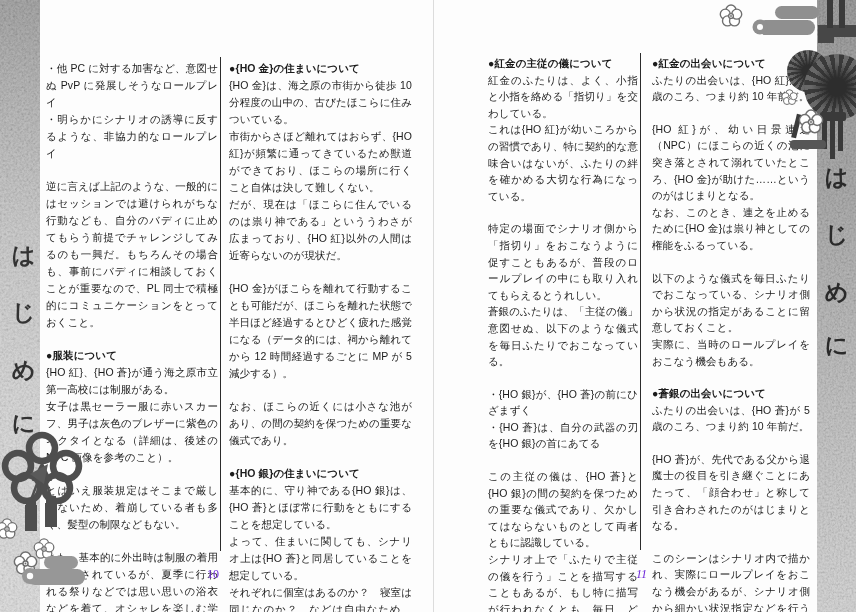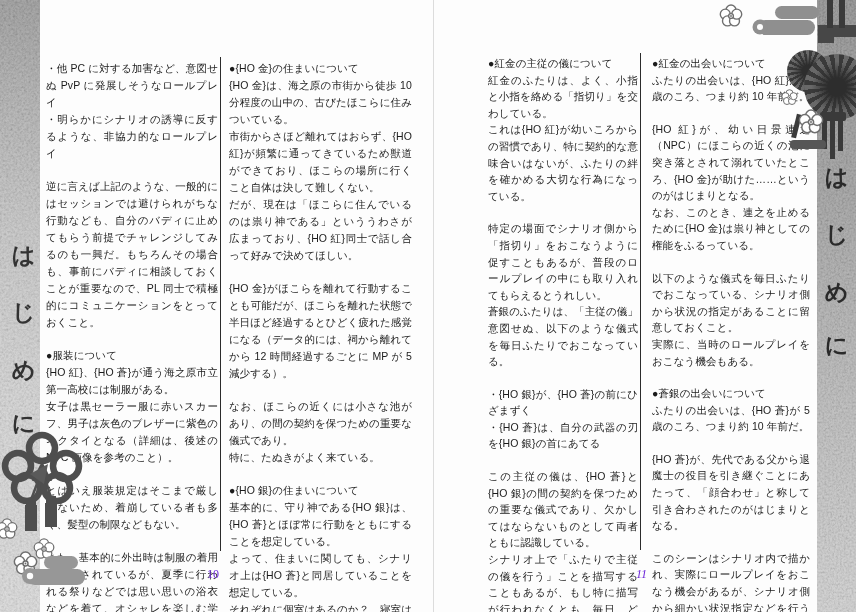--- a/index.html
+++ b/index.html
@@ -25,21 +25,21 @@
   .rule-l{left:220px;top:57px;height:494px;}
   .rule-r{left:640px;top:53px;height:497px;}
   
   .col{position:absolute;font-size:10.5px;line-height:16.6px;text-align:justify;letter-spacing:0.1px;}
   .col-l1{left:46px;top:60px;width:172px;line-height:17px;}
   .col-l2{left:229px;top:60px;width:183px;line-height:17px;}
   .col-r1{left:488px;top:55px;width:150px;}
   .col-r2{left:652px;top:55px;width:158px;}
   .blk{margin:0;}
   .blk.gap{margin-top:16px;}
-  .blk.hd{font-weight:normal;}
+  .blk.hd{font-weight:bold;}
   
   .pagenum{position:absolute;font-family:"Liberation Serif","DejaVu Serif",serif;font-size:12px;color:#6d28d9;}
   .pn-left{left:207px;top:567px;}
   .pn-right{left:636px;top:567px;font-style:italic;}
   
   .pom{position:absolute;border-radius:50%;
     background:repeating-conic-gradient(from 4deg,#3a3a3a 0deg 9deg,#686868 9deg 18deg);}
   .pom::after{content:"";position:absolute;inset:0;border-radius:50%;
     background:radial-gradient(circle,#2d2d2d 0 20%,rgba(45,45,45,0) 55%);}
   .pom-small{left:787px;top:50px;width:42px;height:42px;}
@@ -88,24 +88,23 @@
       <div class="blk hd gap">●服装について</div>
       <div class="blk">{HO 紅}、{HO 蒼}が通う海之原市立第一高校には制服がある。</div>
       <div class="blk">女子は黒セーラー服に赤いスカーフ、男子は灰色のブレザーに紫色のネクタイとなる（詳細は、後述の NPC 画像を参考のこと）。</div>
       <div class="blk gap">とはいえ服装規定はそこまで厳しくないため、着崩している者も多く、髪型の制限などもない。</div>
       <div class="blk gap">また、基本的に外出時は制服の着用が推奨されているが、夏季に行われる祭りなどでは思い思いの浴衣などを着て、オシャレを楽しむ学生の姿も見られる。</div>
     </div>
   <div class="col col-l2">
       <div class="blk hd">●{HO 金}の住まいについて</div>
       <div class="blk">{HO 金}は、海之原の市街から徒歩 10 分程度の山中の、古びたほこらに住みついている。</div>
       <div class="blk">市街からさほど離れてはおらず、{HO 紅}が頻繁に通ってきているため獣道ができており、ほこらの場所に行くこと自体は決して難しくない。</div>
-      <div class="blk">だが、現在は「ほこらに住んでいるのは祟り神である」といううわさが広まっており、{HO 紅}同士で話し合って好みで決めてほしい。</div>
+      <div class="blk">だが、現在は「ほこらに住んでいるのは祟り神である」といううわさが広まっており、{HO 紅}以外の人間は近寄らないのが現状だ。</div>
       <div class="blk gap">{HO 金}がほこらを離れて行動することも可能だが、ほこらを離れた状態で半日ほど経過するとひどく疲れた感覚になる（データ的には、祠から離れてから 12 時間経過するごとに MP が 5 減少する）。</div>
       <div class="blk gap">なお、ほこらの近くには小さな池があり、の間の契約を保つための重要な儀式であり。</div>
-      <div class="blk">特に、たぬきがよく来ている。</div>
       <div class="blk hd gap">●{HO 銀}の住まいについて</div>
       <div class="blk">基本的に、守り神である{HO 銀}は、{HO 蒼}とほぼ常に行動をともにすることを想定している。</div>
       <div class="blk">よって、住まいに関しても、シナリオ上は{HO 蒼}と同居していることを想定している。</div>
       <div class="blk">それぞれに個室はあるのか？　寝室は同じなのか？　などは自由なため、PL 同士で話し合って好みで決めてほしい。</div>
     </div>
   <div class="col col-r1">
       <div class="blk hd">●紅金の主従の儀について</div>
       <div class="blk">紅金のふたりは、よく、小指と小指を絡める「指切り」を交わしている。</div>
       <div class="blk">これは{HO 紅}が幼いころからの習慣であり、特に契約的な意味合いはないが、ふたりの絆を確かめる大切な行為になっている。</div>
       <div class="blk gap">特定の場面でシナリオ側から「指切り」をおこなうように促すこともあるが、普段のロールプレイの中にも取り入れてもらえるとうれしい。</div>

